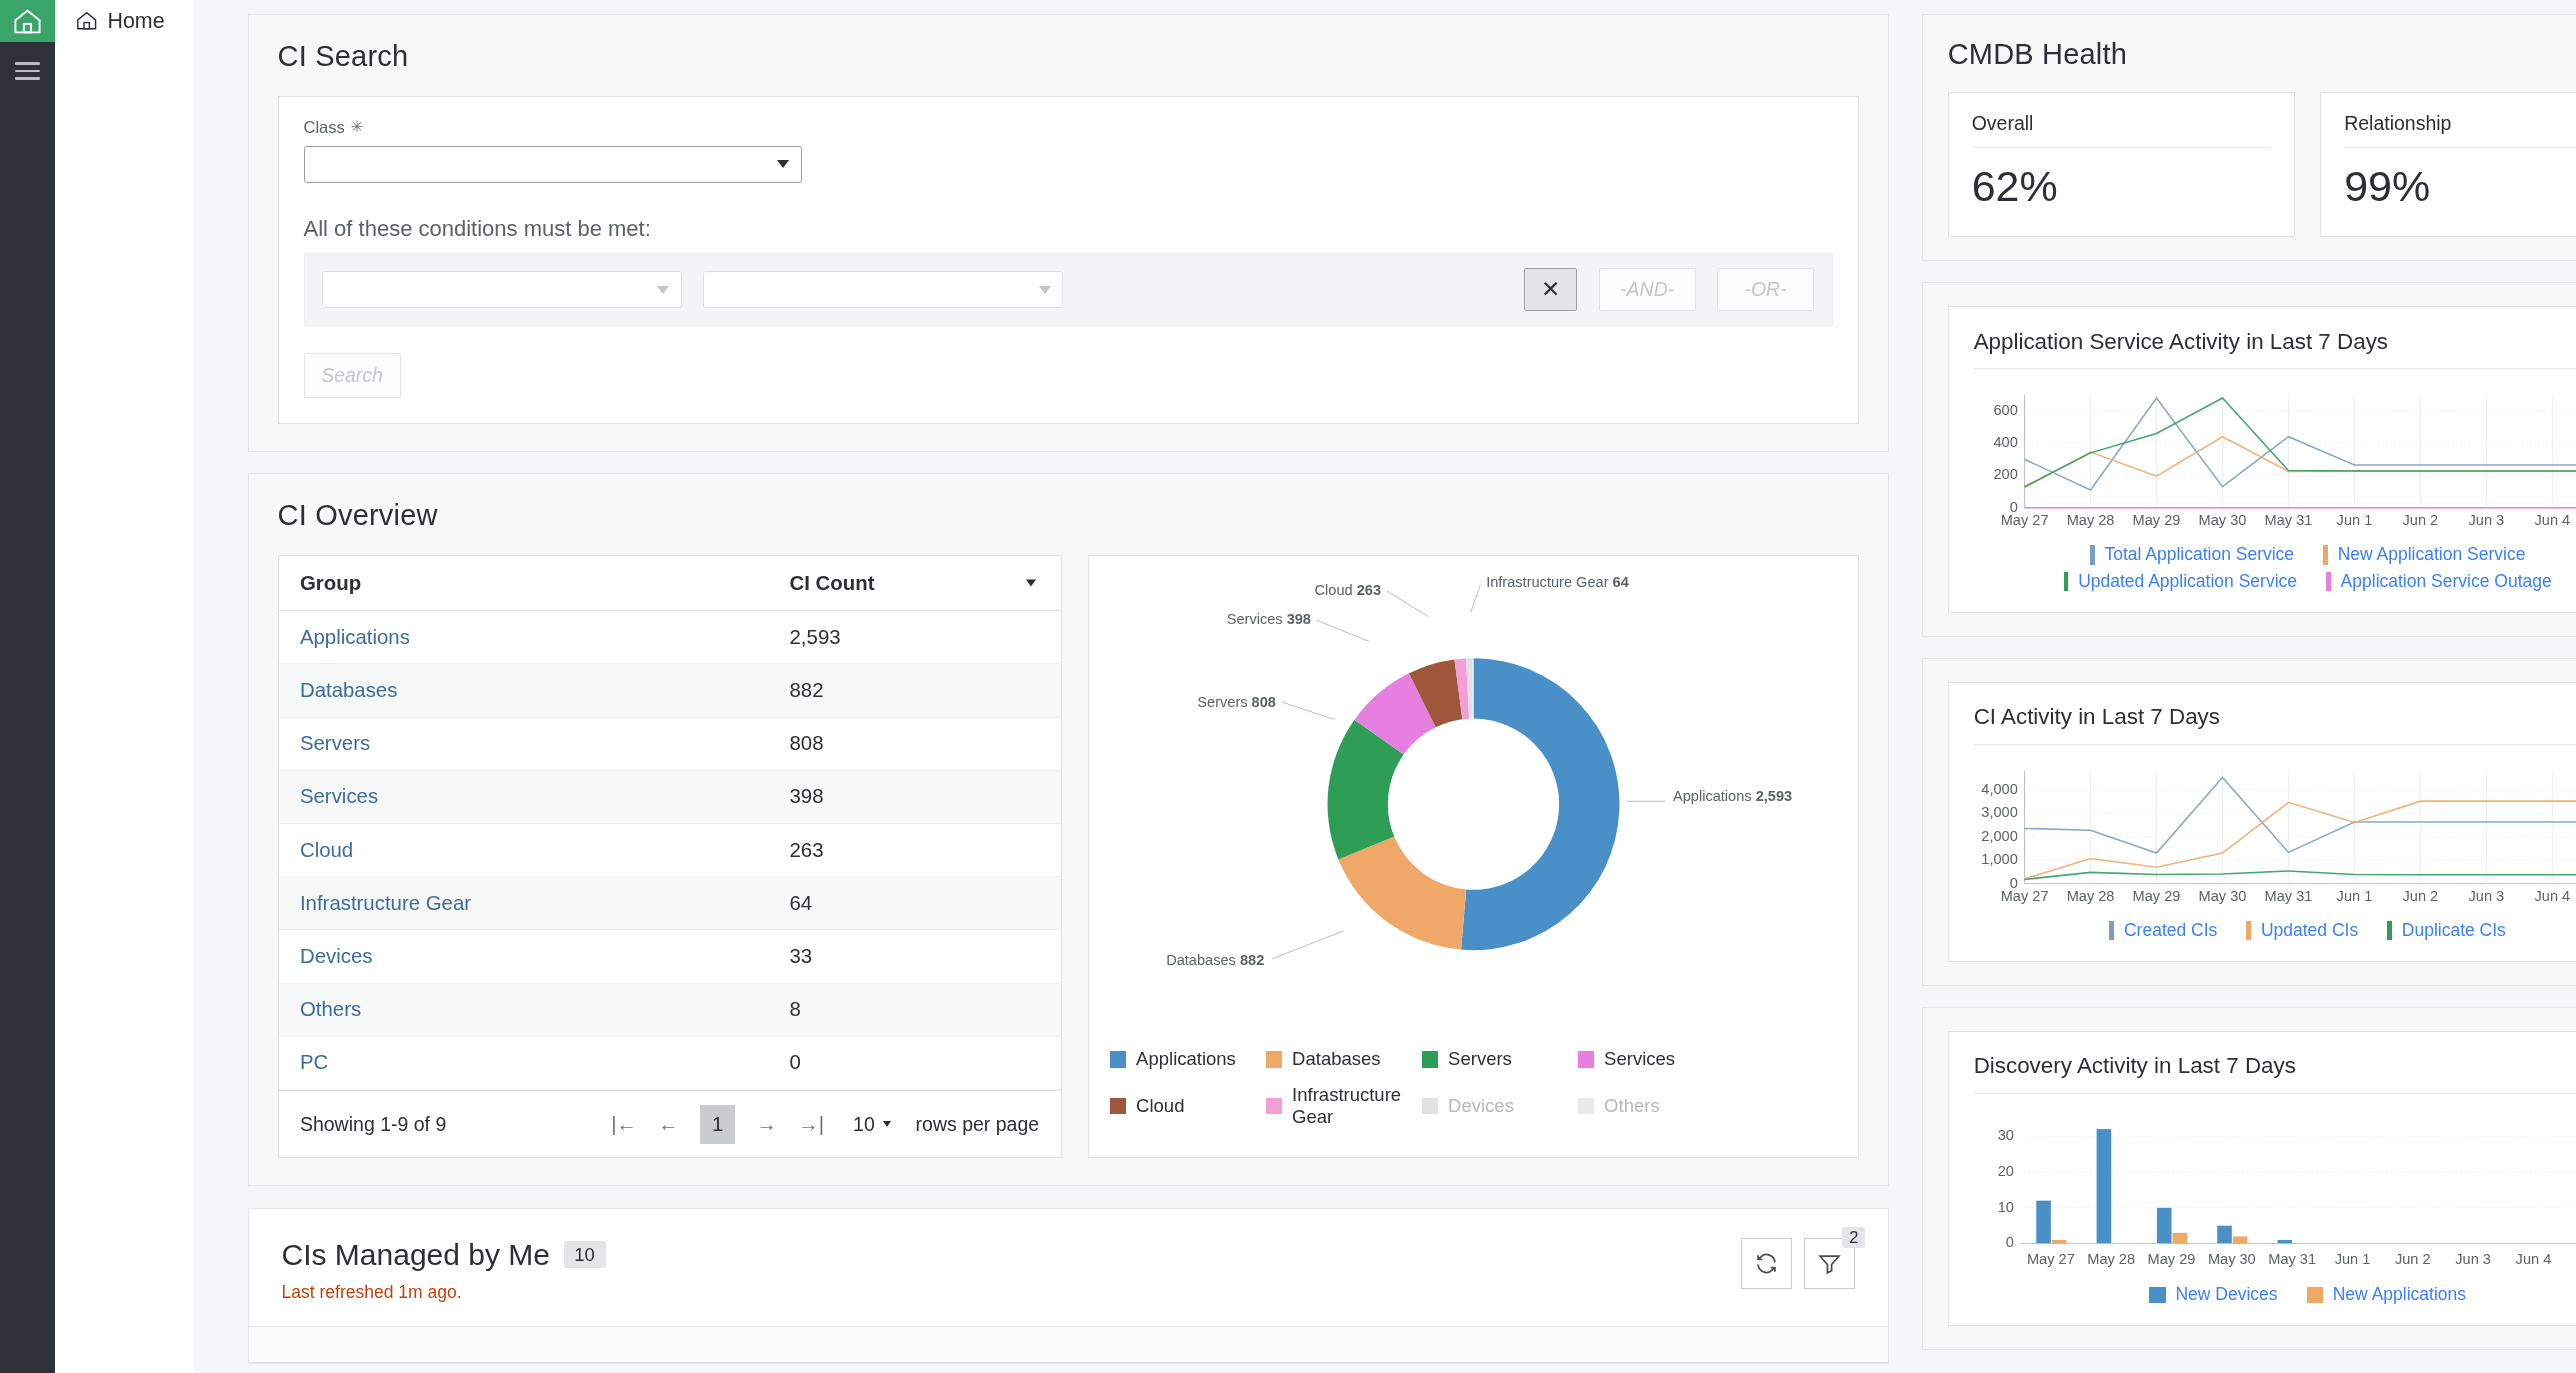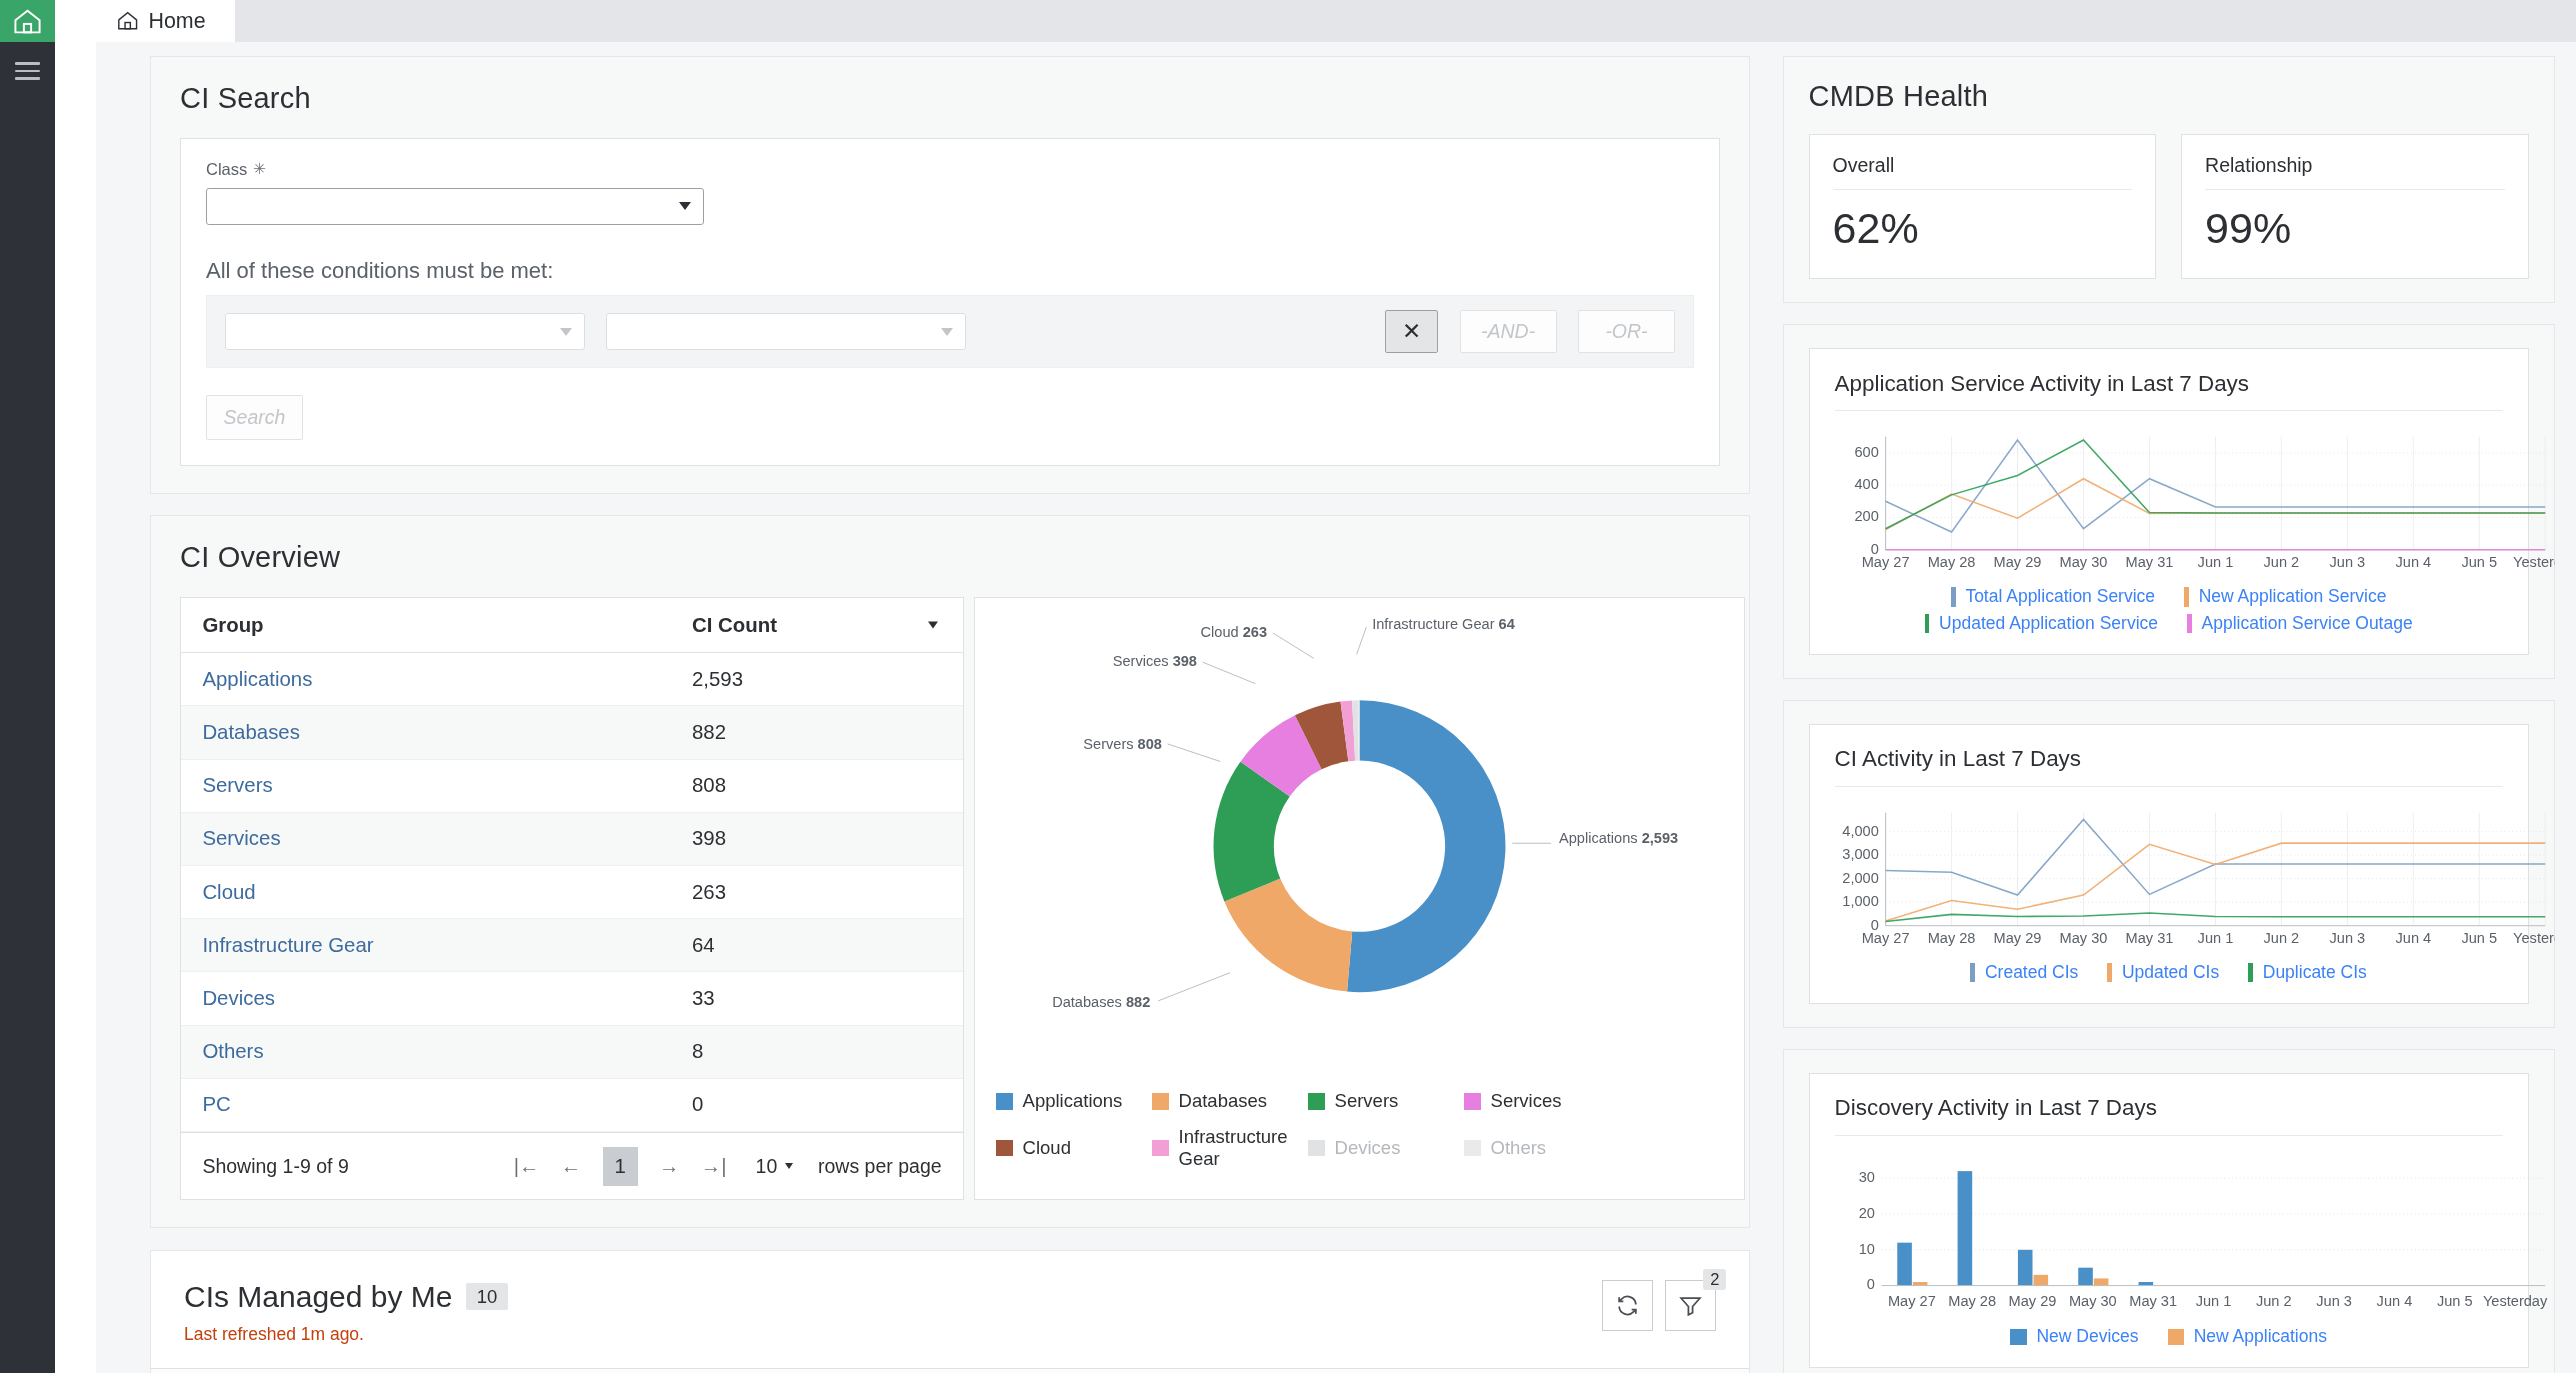--- a/index.html
+++ b/index.html
@@ -12,21 +12,21 @@
 
   
   .rail { width: 55px; flex: 0 0 55px; background: #2e3138; display: flex; flex-direction: column; }
   .rail-home { height: 42px; background: #3aa568; display: flex; align-items: center; justify-content: center; }
   .rail-menu { height: 58px; display: flex; align-items: center; justify-content: center; }
   .burger { width: 25px; display: flex; flex-direction: column; gap: 4.9px; }
   .burger i { display: block; height: 2.9px; background: #b9bdc4; border-radius: 1px; }
   .burger i:before { content: ""; }
 
   
-  .wrap { flex: 1 1 auto; display: flex; flex-direction: column; min-width: 0; padding-left: 41px; }
+  .wrap { flex: 1 1 auto; display: flex; min-width: 0; }
   .tabbar { height: 42px; background: #e3e5e8; display: flex; align-items: flex-end; flex: 0 0 42px; }
   .tab { height: 42px; background: #ffffff; padding: 0 29px 0 21.4px; display: flex; align-items: center; gap: 9.7px; font-size: 21.4px; color: #2c2f33; }
   .tab-home-icon svg { display: block; }
 
   .content { flex: 1 1 auto; display: flex; background: #f5f6f7; padding: 0; min-height: 0; }
   .col-main { flex: 1 1 auto; padding: 13.6px 19.5px 0 54px; min-width: 0; }
   .col-side { width: 807px; flex: 0 0 807px; padding: 13.6px 21.4px 0 13.6px; }
 
   
   .card { background: #f7f8f8; border: 1px solid #e4e6e8; margin-bottom: 21.4px; }
@@ -51,21 +51,21 @@
   .btn {
     height: 43px; min-width: 97px; border: 1px solid #bdc1c6; background: #fff;
     font-size: 19.5px; color: #2c2f33; display: flex; align-items: center; justify-content: center;
     border-radius: 1.9px; cursor: pointer;
   }
   .btn.icon-x { width: 53px; min-width: 53px; background: #e3e5e7; border-color: #9aa0a6; font-size: 23px; }
   .btn.disabled { color: #c2c6ca; border-color: #e0e2e4; background: #fdfdfd; cursor: default; font-style: italic; }
   .btn.search { margin-top: 27px; width: 97px; height: 45px; font-size: 19.5px; }
 
   
-  .ov-body { display: flex; gap: 10px; margin-top: 23px; }
+  .ov-body { display: flex; gap: 26px; margin-top: 23px; }
   .ov-table { flex: 0 0 784px; background: #fff; border: 1px solid #dfe1e3; display: flex; flex-direction: column; }
   table { width: 100%; border-collapse: collapse; }
   th { text-align: left; font-size: 20.4px; font-weight: 700; color: #2c2f33; padding: 15.6px 21.4px; border-bottom: 1px solid #dfe1e3; }
   th.sortable { position: relative; }
   th .thcaret { position: absolute; right: 25px; top: 50%; transform: translateY(-50%); width: 0; height: 0; border-left: 5.8px solid transparent; border-right: 5.8px solid transparent; border-top: 7.8px solid #2c2f33; }
   td { font-size: 20.4px; padding: 14.6px 21.4px; color: #2c2f33; border-bottom: 1px solid #eef0f1; }
   td.grp a { color: #3d6b9e; text-decoration: none; }
   tr.alt td { background: #f7f8f8; }
   .ov-foot { display: flex; align-items: center; padding: 13.6px 21.4px; font-size: 19.5px; color: #2c2f33; border-top: 1px solid #dfe1e3; gap: 0; }
   .ov-foot .showing { flex: 0 0 auto; }

